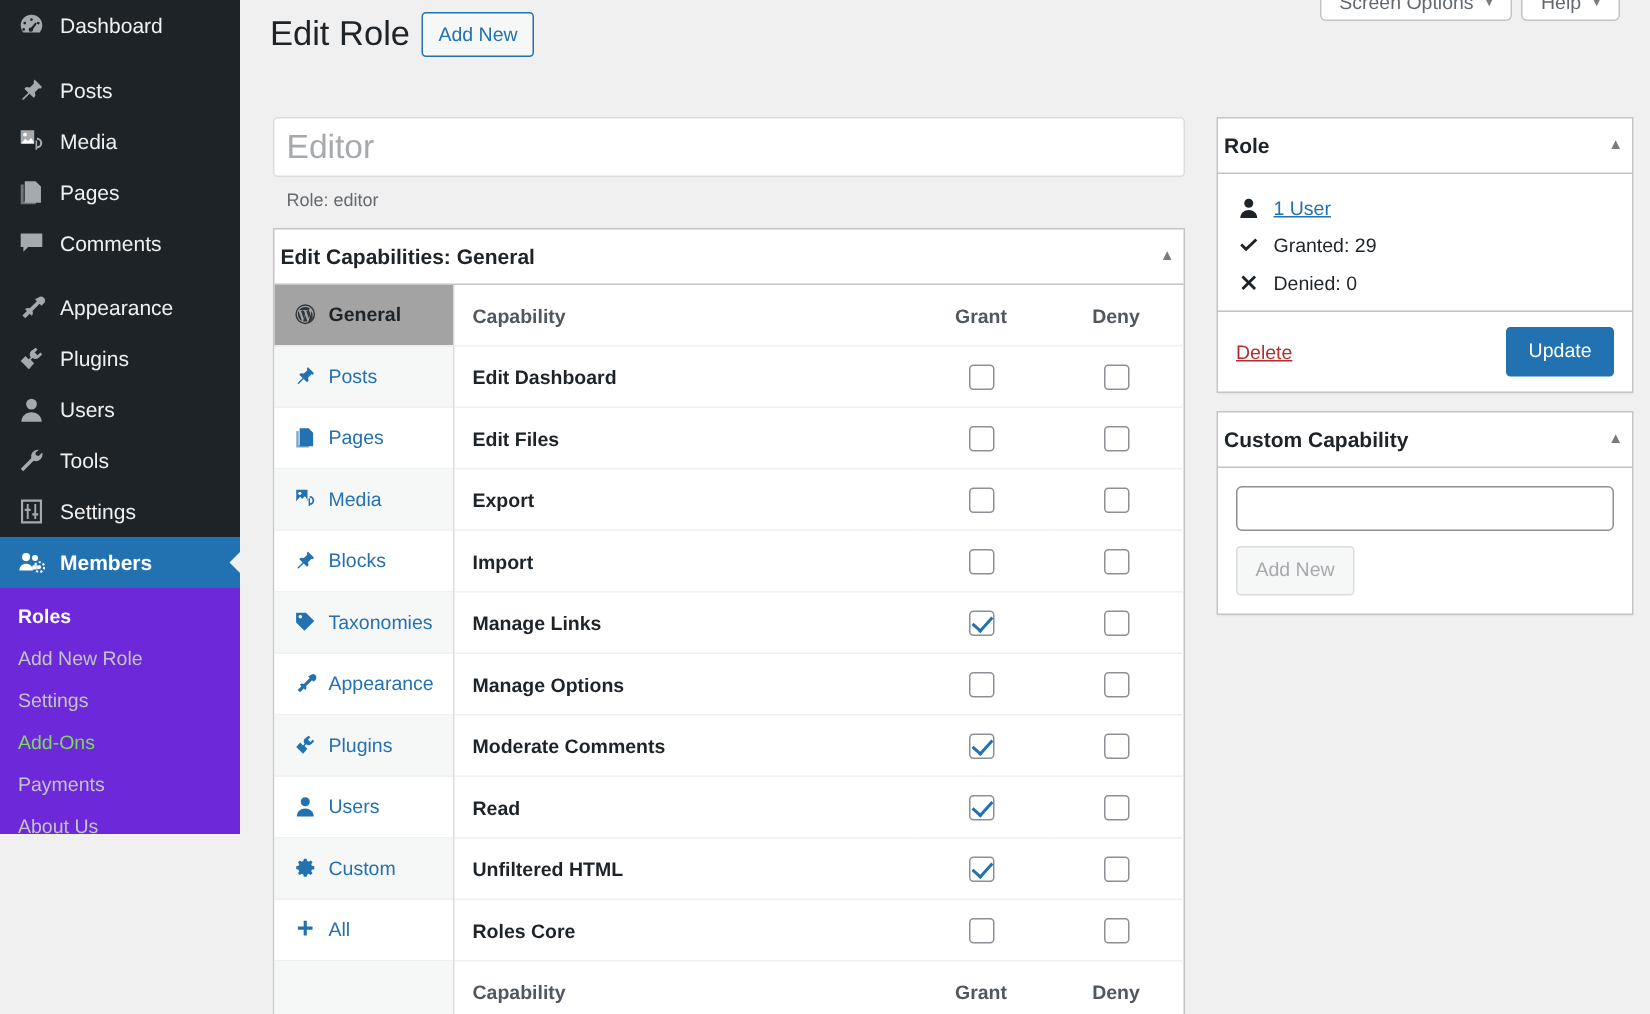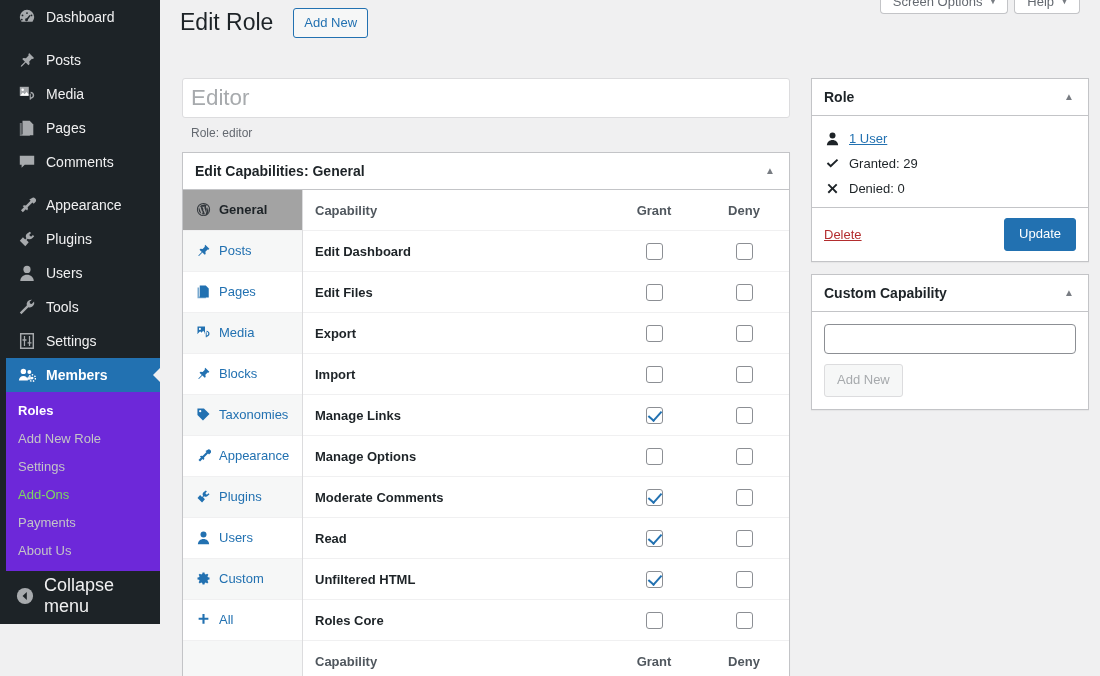--- a/index.html
+++ b/index.html
@@ -7,26 +7,25 @@
     width: 1100px; height: 676px;
     font-family: "Liberation Sans", sans-serif;
     background: #f0f0f1;
     overflow: hidden;
   }
   #root { position: relative; width: 1100px; height: 676px; }
 
   
   #adminmenu {
     position: absolute; left: 0; top: 0;
-    width: 160px; height: 624px;
+    width: 160px; height: 556px;
     background: #1d2327;
     color: #c3c4c7;
     font-size: 14px;
     overflow: hidden;
-    padding-left: 6px;
   }
   .menu-item {
     display: flex; align-items: center;
     height: 34px; padding-left: 11px;
     color: #f0f0f1; cursor: pointer;
     position: relative;
   }
   .menu-item .mi-label { margin-left: 9px; font-size: 14px; line-height: 1; }
   .menu-item.current { background: #2271b1; color: #fff; font-weight: 600; }
   .menu-item.current .arrow {
@@ -72,21 +71,21 @@
     background: #fff; border: 1px solid #c3c4c7; border-top: none;
     border-radius: 0 0 4px 4px;
     padding: 6px 10px 5px 12px;
     font-size: 13px; color: #646970; cursor: pointer;
     display: flex; align-items: center; gap: 6px;
     height: 26px;
   }
   .meta-btn .caret { font-size: 9px; color: #787c82; }
 
   .page-header {
-    display: flex; align-items: center; gap: 20px;
+    display: flex; align-items: center; gap: 8px;
     padding: 8px 0 0 20px;
   }
   h1.page-title {
     font-size: 23px; font-weight: 400; color: #1d2327;
     line-height: 1.3;
   }
   .page-title-action {
     display: inline-block;
     background: #f6f7f7;
     border: 1px solid #2271b1;
@@ -117,21 +116,21 @@
   
   .postbox {
     background: #fff;
     border: 1px solid #c3c4c7;
     box-shadow: 0 1px 1px rgba(0,0,0,.04);
     margin-top: 12px;
   }
   .postbox-header {
     display: flex; align-items: center; justify-content: space-between;
     border-bottom: 1px solid #c3c4c7;
-    padding: 0 12px;
+    padding: 0 4px;
     height: 37px;
     text-align: center;
   }
   .postbox-header h2 {
     font-size: 14px; font-weight: 600; color: #1d2327; line-height: 1;
   }
   .toggle-indicator {
     color: #787c82; font-size: 10px; cursor: pointer;
     padding: 4px 2px;
   }

